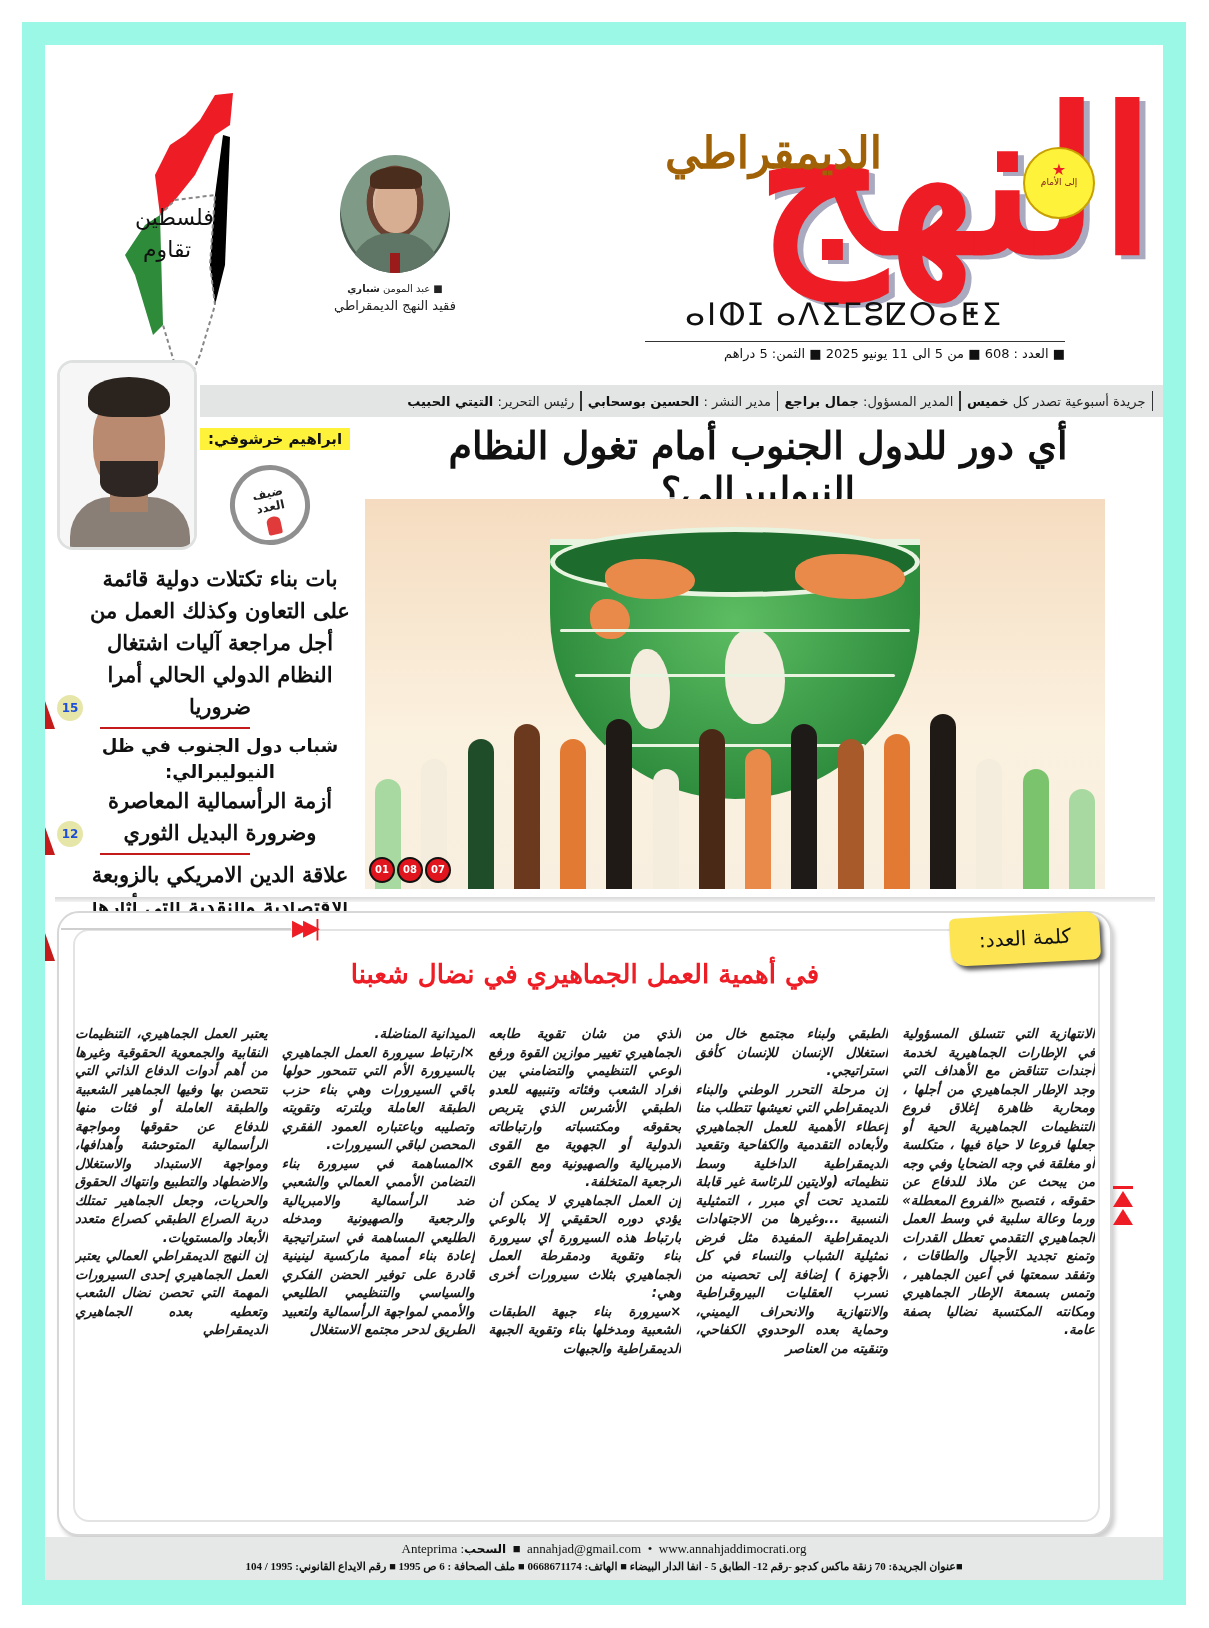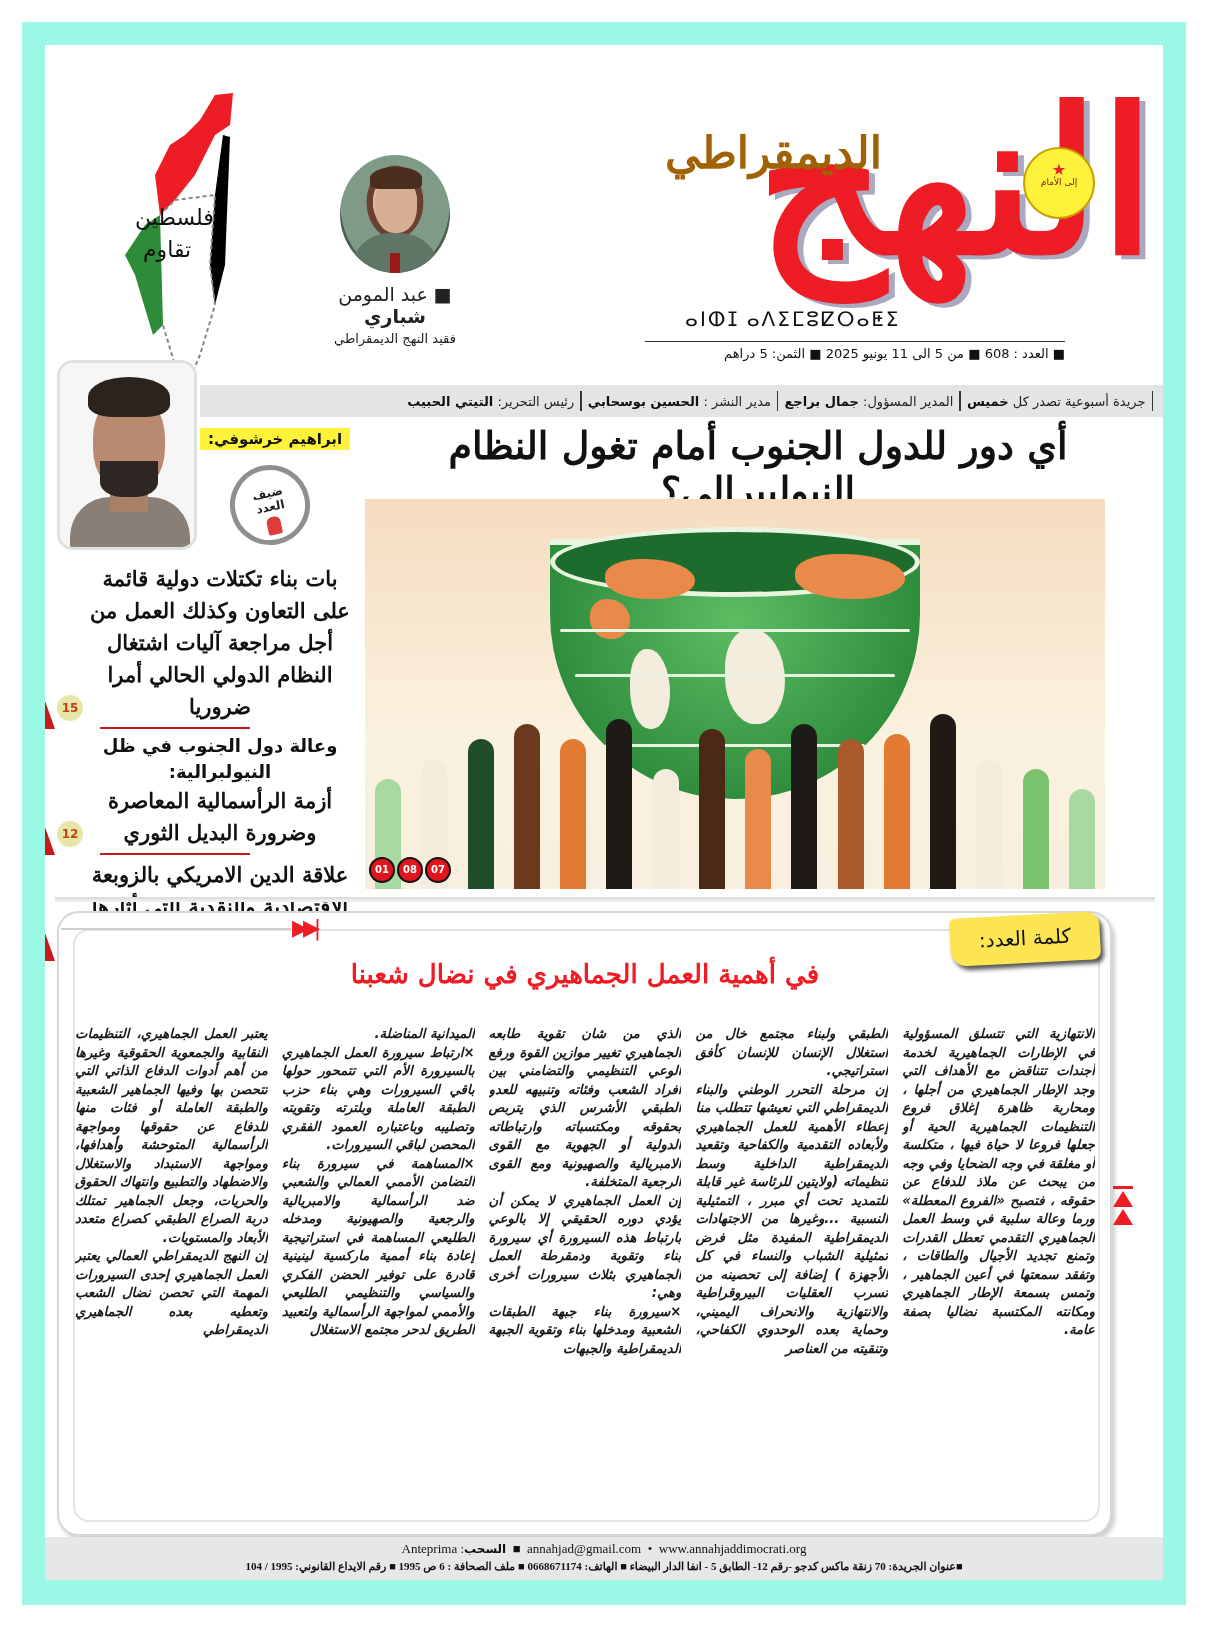--- a/index.html
+++ b/index.html
@@ -10,30 +10,30 @@
 
   
   .map { position: absolute; left: 20px; top: 20px; width: 180px; height: 320px; }
   .map-label { position: absolute; font-weight: normal; font-size: 22px; color: #111; text-align: center; direction: rtl; font-family: "DejaVu Sans", sans-serif; }
   .founder { position: absolute; left: 270px; top: 110px; width: 160px; text-align: center; direction: rtl; }
   .founder-photo { width: 110px; height: 118px; border-radius: 50%; margin: 0 auto; background: radial-gradient(ellipse at 50% 40%, #d9b9a0 0 28%, #6a4030 29% 36%, #7f9a86 37% 70%, #4c5e52 71%); position: relative; overflow: hidden; }
   .founder-photo .suit { position: absolute; bottom: 0; left: 10px; width: 90px; height: 40px; background: #5f7566; border-radius: 40px 40px 0 0; }
   .founder-photo .face { position: absolute; left: 35px; top: 22px; width: 42px; height: 56px; background: #d7ae92; border-radius: 45%; }
   .founder-photo .hair { position: absolute; left: 30px; top: 12px; width: 52px; height: 22px; background: #4a2d1c; border-radius: 50% 50% 20% 20%; }
   .founder-photo .tie { position: absolute; left: 50px; bottom: 0; width: 10px; height: 20px; background: #9b1b1b; }
-  .founder-name { font-size: 19px; color: #222; margin-top: 10px; }
+  .founder-name { font-size: 10px; color: #222; margin-top: 10px; }
   .founder-name b { font-weight: bold; }
   .founder-title { font-size: 13px; color: #222; margin-top: 4px; }
 
   .logo { position: absolute; left: 470px; top: 12px; width: 640px; height: 270px; }
   .logo-main { position: absolute; right: 0; top: 0; font-family: "DejaVu Serif", serif; font-weight: bold; font-size: 200px; color: #ee1c24; direction: rtl; line-height: 250px; text-shadow: 6px 4px 0 #a9a9c0; letter-spacing: -10px; }
   .logo-sub { position: absolute; left: 150px; top: 70px; font-family: "DejaVu Serif", serif; font-weight: bold; font-size: 44px; color: #a16207; direction: rtl; }
   .logo-seal { position: absolute; right: 60px; top: 90px; width: 72px; height: 72px; border-radius: 50%; background: #fff23a; border: 2px solid #c8a000; text-align: center; font-size: 9px; color: #7a1b1b; direction: rtl; padding-top: 14px; }
   .logo-seal .star { color: #ee1c24; font-size: 16px; display: block; line-height: 14px; }
-  .tifinagh { position: absolute; left: 170px; top: 250px; font-size: 20px; color: #111; letter-spacing: 2px; font-family: Liberation Serif, serif; }
+  .tifinagh { position: absolute; left: 170px; top: 239px; font-size: 31px; color: #111; letter-spacing: 2px; font-family: Liberation Sans, sans-serif; }
   .issue-line { position: absolute; left: 600px; top: 296px; width: 420px; border-top: 1.5px solid #333; padding-top: 4px; text-align: right; direction: rtl; font-size: 13px; color: #111; }
 
   
   .staff-bar { position: absolute; left: 155px; top: 340px; width: 963px; height: 32px; background: #e3e4e4; direction: rtl; display: flex; align-items: center; padding-right: 10px; font-size: 13px; color: #222; gap: 6px; }
   .staff-bar .sep { width: 1.5px; height: 20px; background: #333; }
   .staff-bar b { font-weight: bold; color: #111; }
 
   
   .guest-photo { position: absolute; left: 12px; top: 315px; width: 140px; height: 190px; border: 3px solid #dfe1e1; border-radius: 16px; background: #fff; overflow: hidden; }
   .guest-photo .bg { position: absolute; inset: 0; background: #f6f6f6; }
@@ -43,21 +43,21 @@
   .guest-photo .hair { position: absolute; left: 28px; top: 14px; width: 82px; height: 40px; background: #2b231e; border-radius: 50% 50% 30% 30%; }
   .guest-photo .beard { position: absolute; left: 40px; top: 98px; width: 58px; height: 36px; background: #2e2622; border-radius: 0 0 40% 40%; }
   .guest-name { position: absolute; left: 155px; top: 383px; background: #fff23a; padding: 2px 8px; font-weight: bold; font-size: 15px; color: #111; direction: rtl; }
   .guest-stamp { position: absolute; left: 185px; top: 420px; width: 80px; height: 80px; border-radius: 50%; border: 5px solid #8f8f8f; text-align: center; font-weight: bold; font-size: 12px; color: #222; direction: rtl; padding-top: 16px; line-height: 14px; transform: rotate(-12deg); background: #fff; }
   .guest-stamp .stamp-handle { display: block; width: 14px; height: 18px; margin: 3px auto 0; background: #e03a3a; border-radius: 6px 6px 2px 2px; }
 
   .teasers { position: absolute; left: 0; top: 518px; width: 320px; }
   .teaser { position: relative; direction: rtl; text-align: center; padding: 0 10px 10px 40px; }
   .teaser .t-kicker { font-weight: bold; font-size: 18px; color: #111; line-height: 26px; }
   .teaser .t-title { font-family: "DejaVu Serif", serif; font-weight: bold; font-size: 21px; color: #111; line-height: 32px; }
-  .teaser .t-page { position: absolute; left: 12px; bottom: 12px; width: 26px; height: 26px; border-radius: 50%; background: #e7e6a9; font-size: 12px; font-weight: bold; color: #c2410c; text-align: center; line-height: 26px; }
+  .teaser .t-page { position: absolute; left: 12px; bottom: 12px; width: 26px; height: 26px; border-radius: 50%; background: #e7e6a9; font-size: 12px; font-weight: bold; color: #1d4ed8; text-align: center; line-height: 26px; }
   .teaser .t-corner { position: absolute; left: 0; bottom: 4px; width: 0; height: 0; border-left: 10px solid #c51a1a; border-top: 28px solid transparent; }
   .teaser .t-rule { position: absolute; left: 55px; bottom: 4px; width: 150px; height: 2px; background: #c51a1a; }
 
   
   .headline { position: absolute; left: 318px; top: 378px; width: 790px; text-align: center; direction: rtl; font-family: "DejaVu Serif", serif; font-weight: bold; font-size: 38px; color: #111; letter-spacing: -1px; }
   .hero { position: absolute; left: 320px; top: 454px; width: 740px; height: 390px; background: linear-gradient(#f5dcc0, #fbf1df 60%, #f8efe0); overflow: hidden; }
   .bowl { position: absolute; left: 185px; top: 40px; width: 370px; height: 260px; border-radius: 0 0 185px 185px; background: radial-gradient(ellipse at 50% 30%, #5dbd62, #2f8d3e 70%); border-top: 6px solid #e9f4e0; }
   .bowl-rim { position: absolute; left: 185px; top: 28px; width: 370px; height: 70px; border-radius: 50%; background: #1e6b2e; border: 5px solid #e9f4e0; }
   .continent { position: absolute; background: #e98a4b; border-radius: 40% 55% 45% 50%; }
   .continent.light { background: #f4ecdc; }
@@ -152,21 +152,21 @@
   </div>
 
   <div class="teasers">
     <div class="teaser">
       <div class="t-title">بات بناء تكتلات دولية قائمة على التعاون وكذلك العمل من أجل مراجعة آليات اشتغال النظام الدولي الحالي أمرا ضروريا</div>
       <span class="t-corner"></span>
         <span class="t-rule"></span>
       <span class="t-page">15</span>
     </div>
     <div class="teaser">
-      <div class="t-kicker">وعالة دول الجنوب في ظل النيولبرالية:</div>
+      <div class="t-kicker">شباب دول الجنوب في ظل النيوليبرالي:</div>
       <div class="t-title">أزمة الرأسمالية المعاصرة وضرورة البديل الثوري</div>
       <span class="t-corner"></span>
         <span class="t-rule"></span>
       <span class="t-page">12</span>
     </div>
     <div class="teaser">
       <div class="t-title">علاقة الدين الامريكي بالزوبعة الاقتصادية والنقدية التي أثارها ترامب</div>
       <span class="t-corner"></span>
         <span class="t-rule"></span>
       <span class="t-page">11</span>

